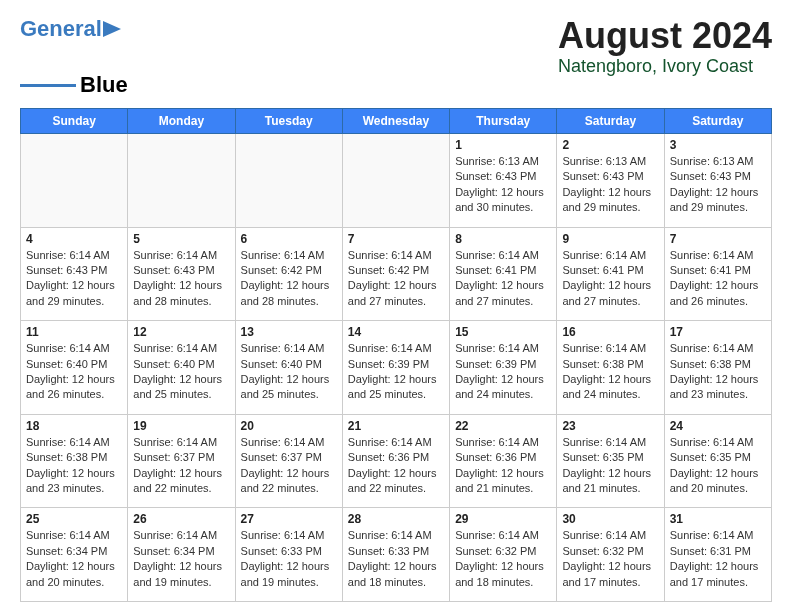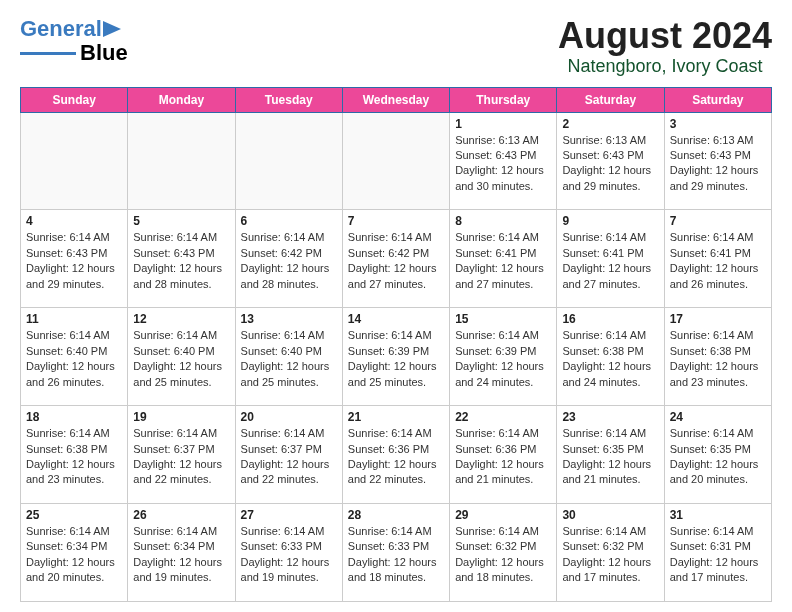--- a/index.html
+++ b/index.html
@@ -20,44 +20,45 @@
     .header {
       display: flex;
       justify-content: space-between;
       align-items: flex-start;
       margin-bottom: 10px;
     }
     .logo {
       display: flex;
       flex-direction: column;
       align-items: flex-start;
+      gap: 32px;
     }
     .title-block {
-      text-align: center;
+      text-align: left;
       margin-left: 20px;
     }
     .title-block h1 {
       font-size: 36px;
       font-weight: bold;
       color: #222;
       line-height: 1.1;
     }
     .title-block h2 {
       font-size: 18px;
       color: #14532d;
       font-weight: normal;
     }
     .calendar {
       flex: 1;
       border-collapse: collapse;
       width: 100%;
       table-layout: fixed;
     }
     .calendar th {
-      background: #ec4899;
+      background: #3b82f6;
       color: #fff;
       font-size: 12px;
       font-weight: bold;
       padding: 5px 4px;
       text-align: center;
       border: 1px solid #2d6aa8;
     }
     .calendar td {
       border: 1px solid #ccc;
       vertical-align: top;

